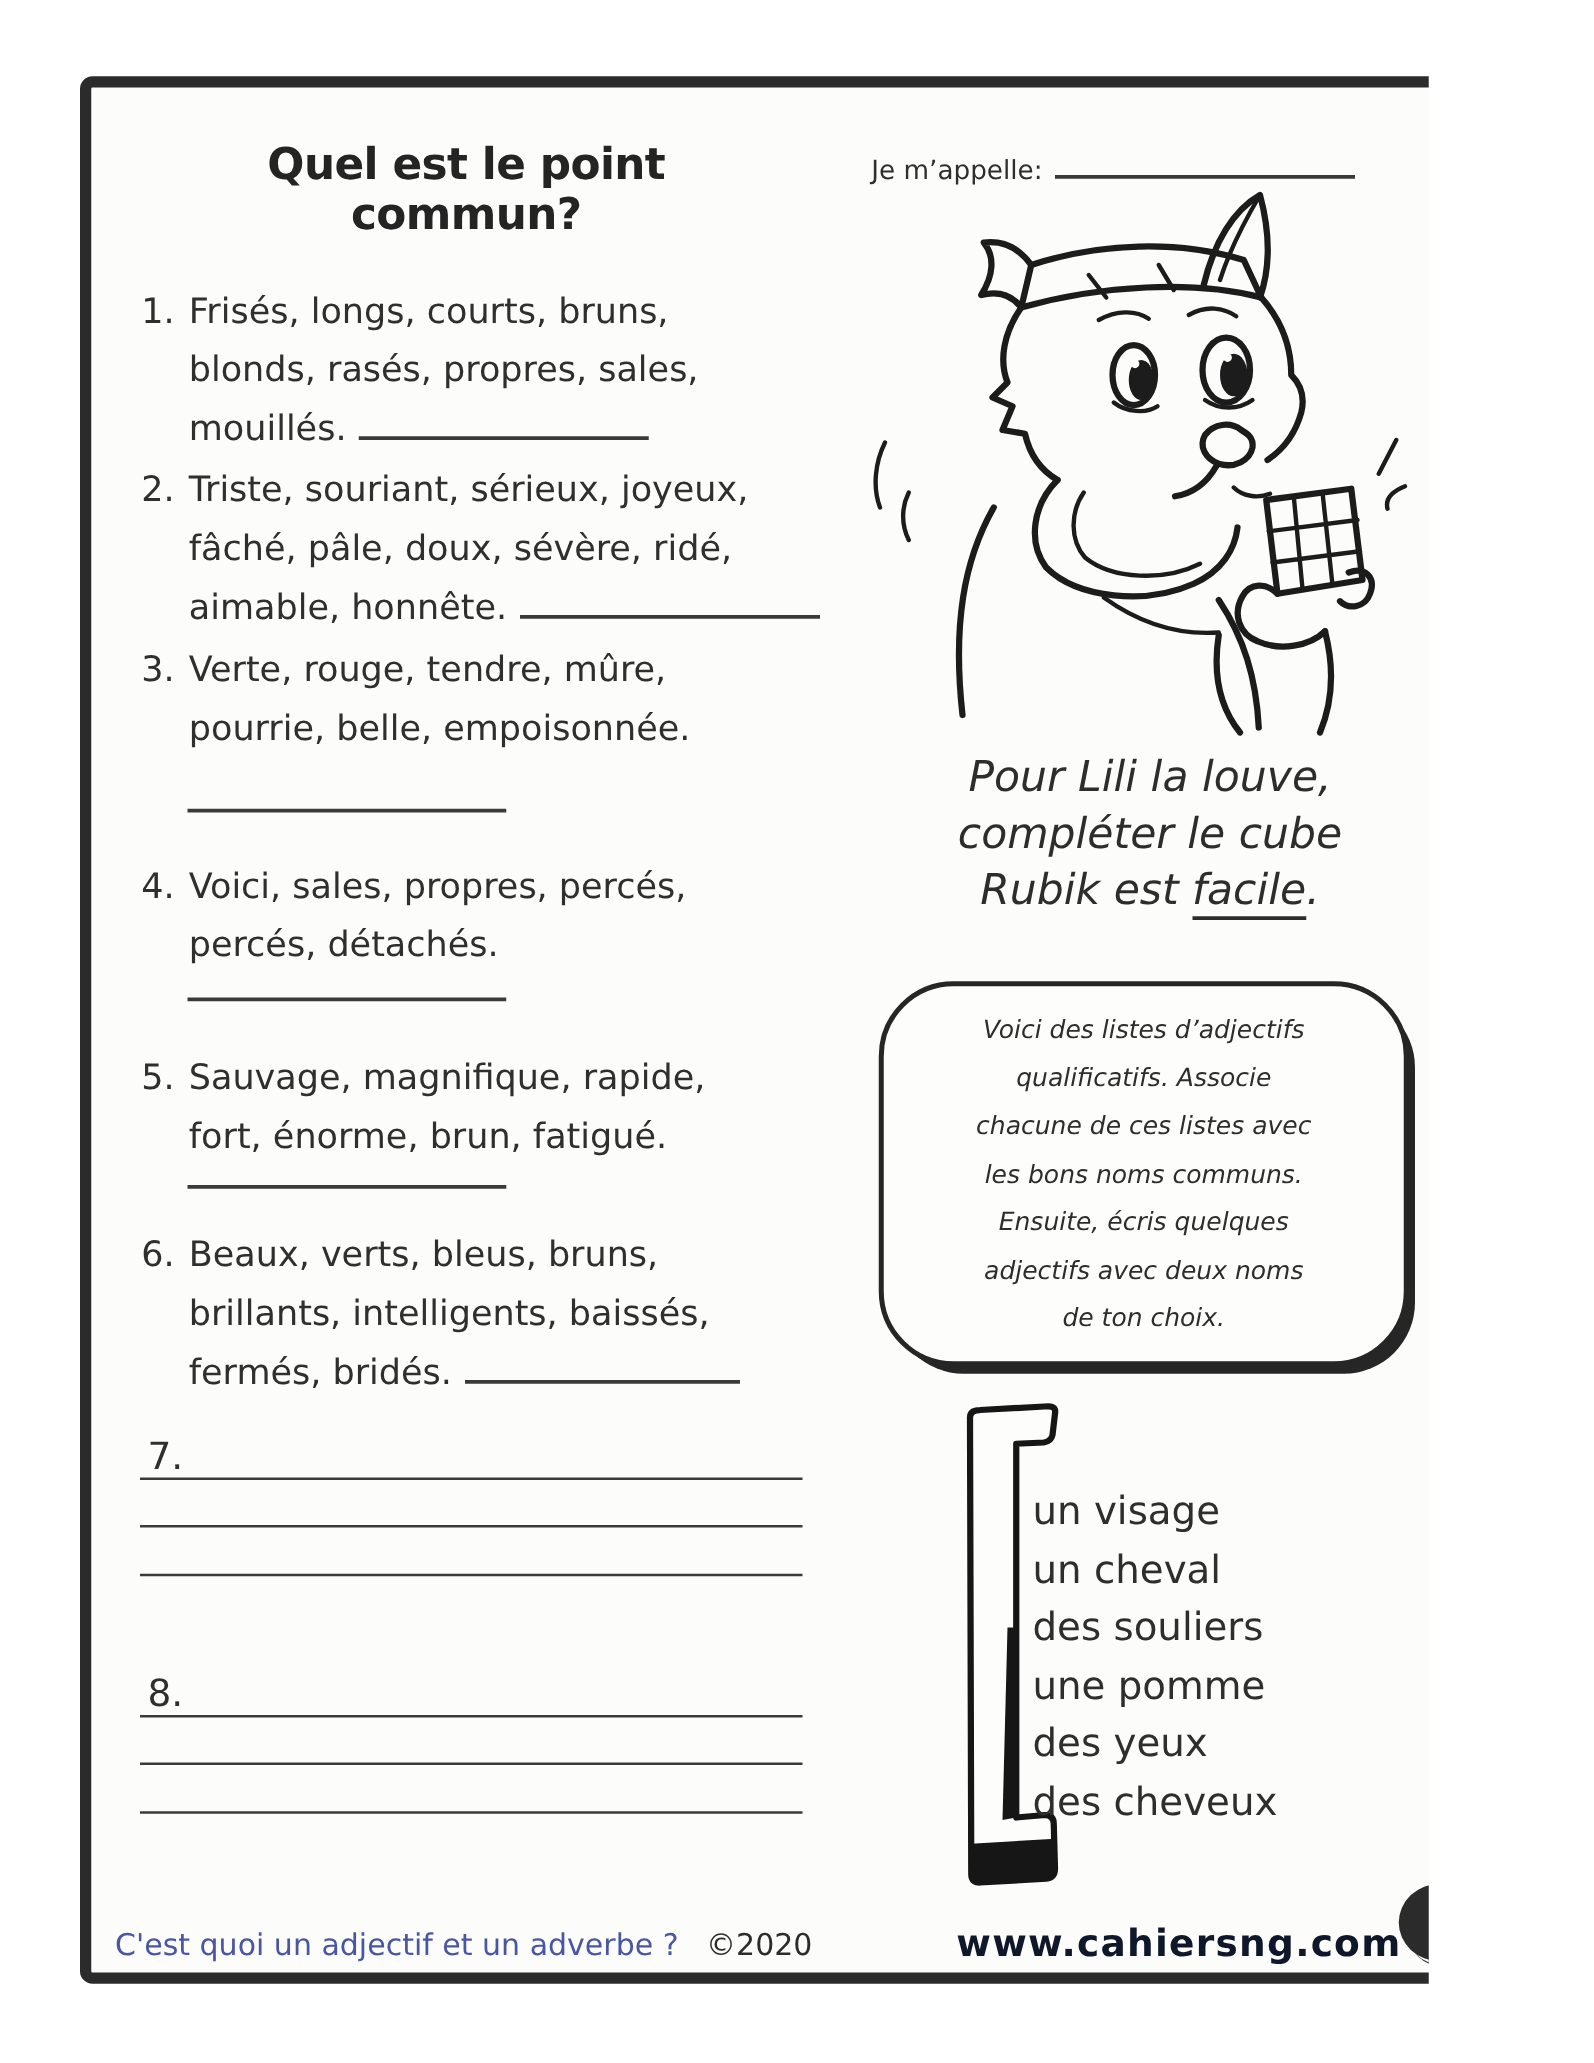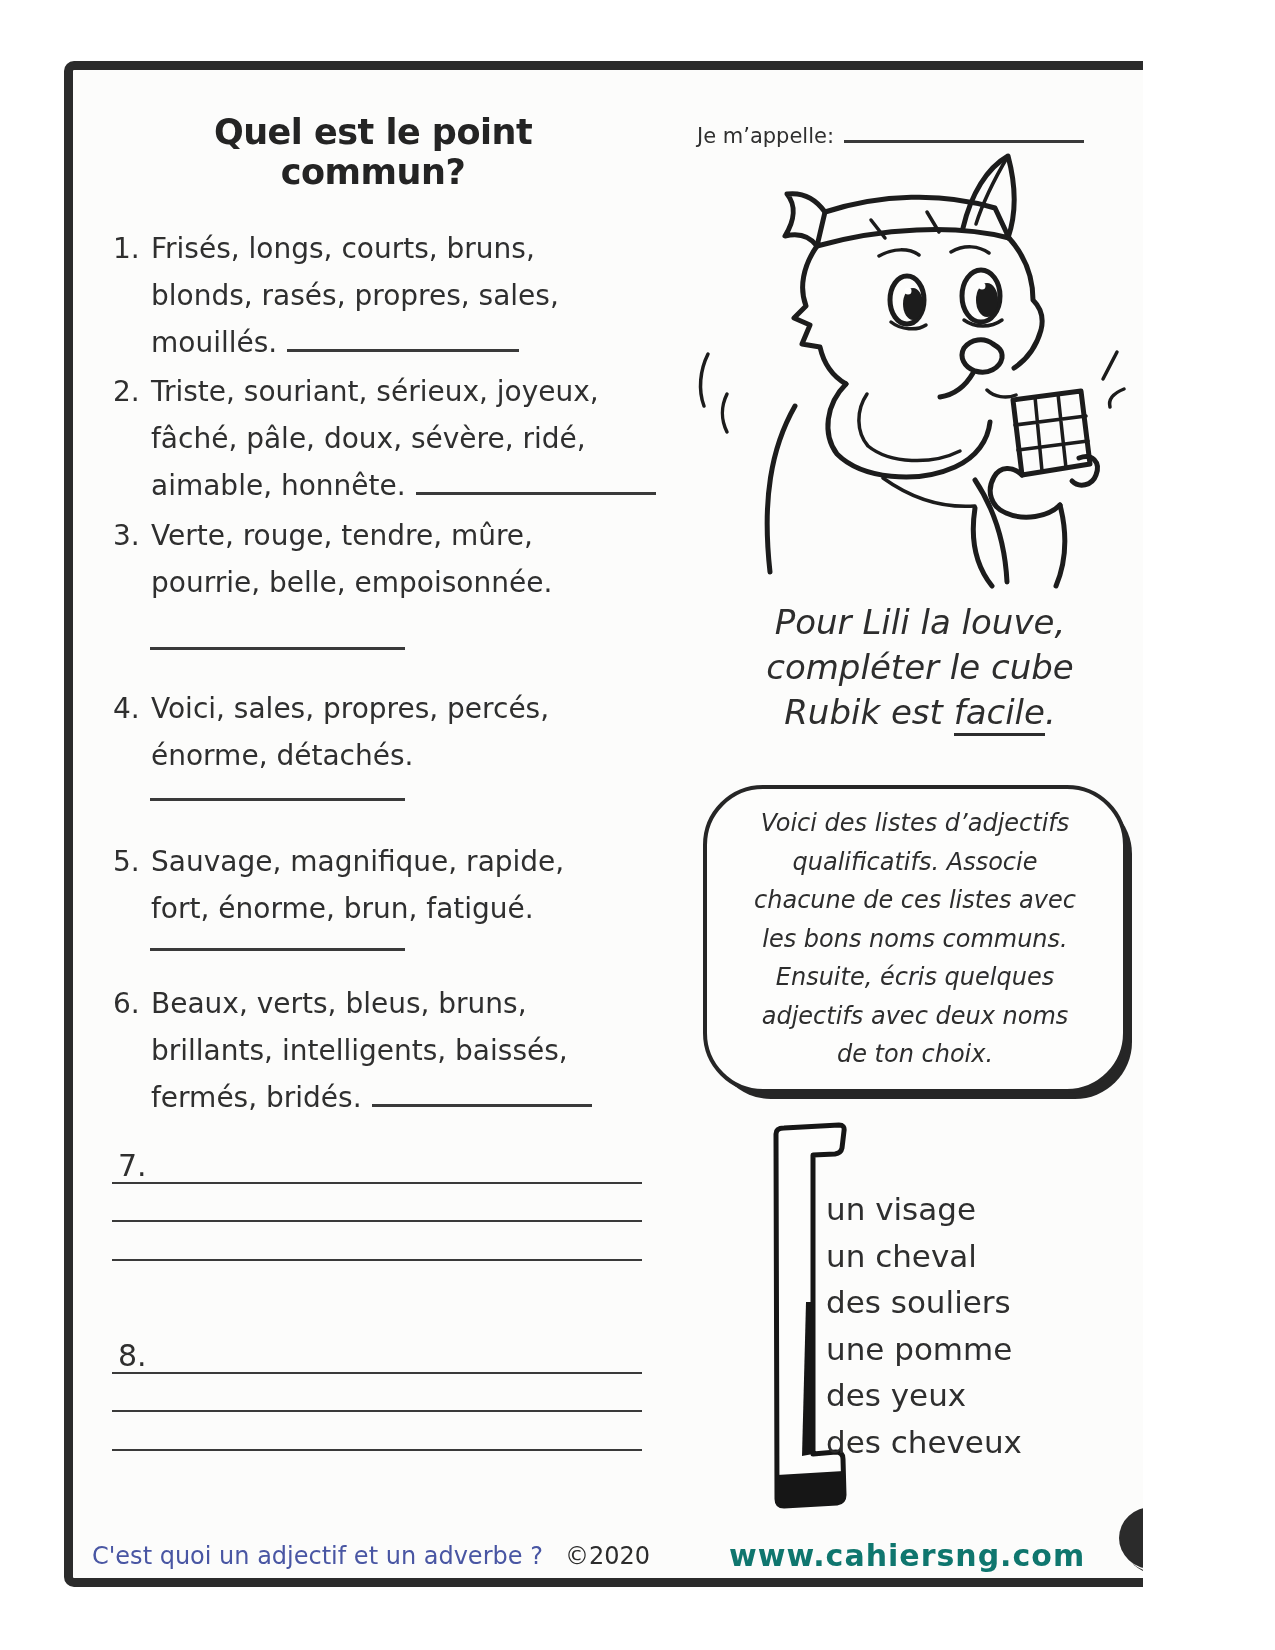--- a/index.html
+++ b/index.html
@@ -22,28 +22,28 @@
   .q-free-num{position:absolute;left:118px;font-size:30px;}
   
   .wolf{position:absolute;left:675px;top:148px;width:470px;height:445px;}
   .caption{position:absolute;left:718px;top:600px;width:404px;text-align:center;
            font-size:34px;font-style:italic;line-height:45px;color:#2d2d2d;}
   .caption .u{border-bottom:3px solid #2d2d2d;padding-bottom:1px;}
   .bubble{position:absolute;left:703px;top:785px;width:424px;height:308px;box-sizing:border-box;
           border:4px solid #262626;border-radius:60px;background:#fdfdfc;
           box-shadow:8px 9px 0 -3px #262626;
           display:flex;flex-direction:column;justify-content:center;text-align:center;
-          font-size:24px;font-style:italic;line-height:38.5px;color:#2d2d2d;padding:6px 8px;}
+          font-size:20px;font-style:italic;line-height:38.5px;color:#2d2d2d;padding:6px 8px;}
   .bracket{position:absolute;left:770px;top:1122px;width:80px;height:388px;}
   .nouns{position:absolute;left:826px;top:1186px;font-size:31px;line-height:46.5px;color:#2e2e2e;}
   .footer-left{position:absolute;left:92px;top:1542px;font-size:24px;white-space:nowrap;}
   .footer-left .blue{color:#4956a3;}
   .footer-left .year{color:#2c2c2c;margin-left:22px;}
-  .footer-site{position:absolute;left:729px;top:1538px;font-size:30px;font-weight:bold;
-               color:#0f766e;letter-spacing:1px;}
+  .footer-site{position:absolute;left:765px;top:1538px;font-size:30px;font-weight:bold;
+               color:#0f172a;letter-spacing:1px;}
   .page-badge{position:absolute;left:1119px;top:1507px;width:66px;height:62px;border-radius:50%;
               background:#2b2b2b;color:#fff;display:flex;align-items:center;justify-content:center;
               font-size:26px;box-shadow:3px 4px 0 -1px #fcfcfb,5px 6px 0 -1px #2b2b2b;}
   svg .ln{fill:none;stroke:#1c1c1c;stroke-width:5;stroke-linecap:round;stroke-linejoin:round;}
   svg .thin{stroke-width:3.5;}
 </style>
 </head>
 <body>
 
 <div class="canvas">
@@ -79,21 +79,21 @@
       <div>Verte, rouge, tendre, mûre,</div>
       <div>pourrie, belle, empoisonnée.</div>
     </div>
   </div>
   <div class="free-blank" style="left:150px;top:639px;width:255px"></div>
 
   <div class="q" style="top:685px">
     <span class="q-num">4.</span>
     <div class="q-body">
       <div>Voici, sales, propres, percés,</div>
-      <div>énorme, détachés.</div>
+      <div>percés, détachés.</div>
     </div>
   </div>
   <div class="free-blank" style="left:150px;top:790px;width:255px"></div>
 
   <div class="q" style="top:838px">
     <span class="q-num">5.</span>
     <div class="q-body">
       <div>Sauvage, magnifique, rapide,</div>
       <div>fort, énorme, brun, fatigué.</div>
     </div>

